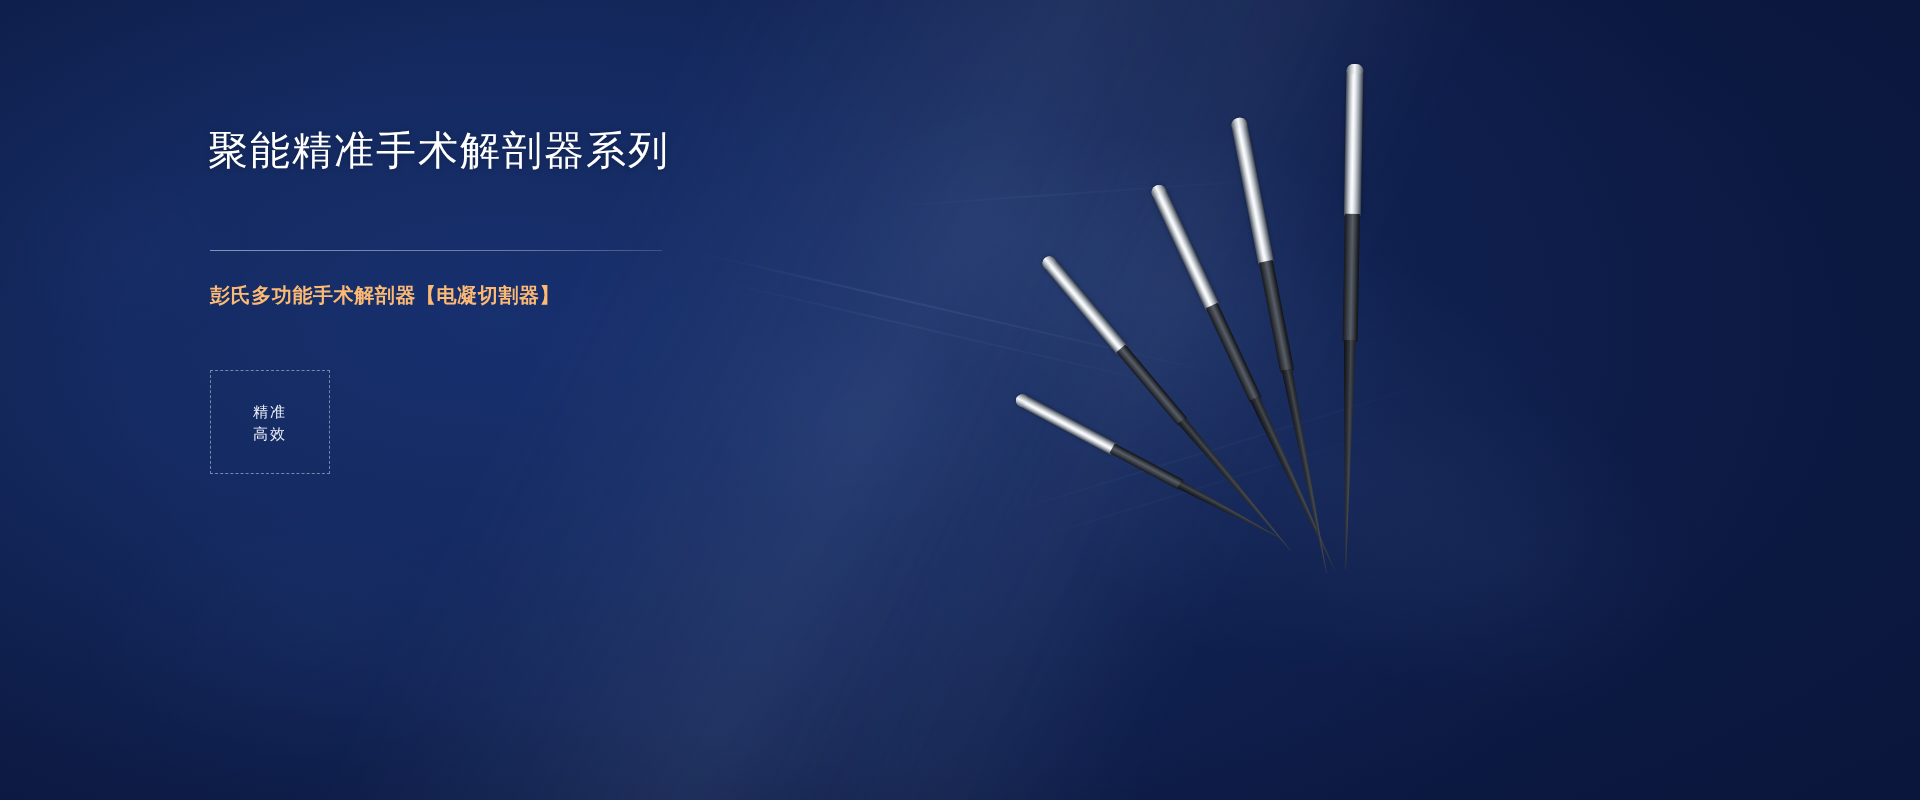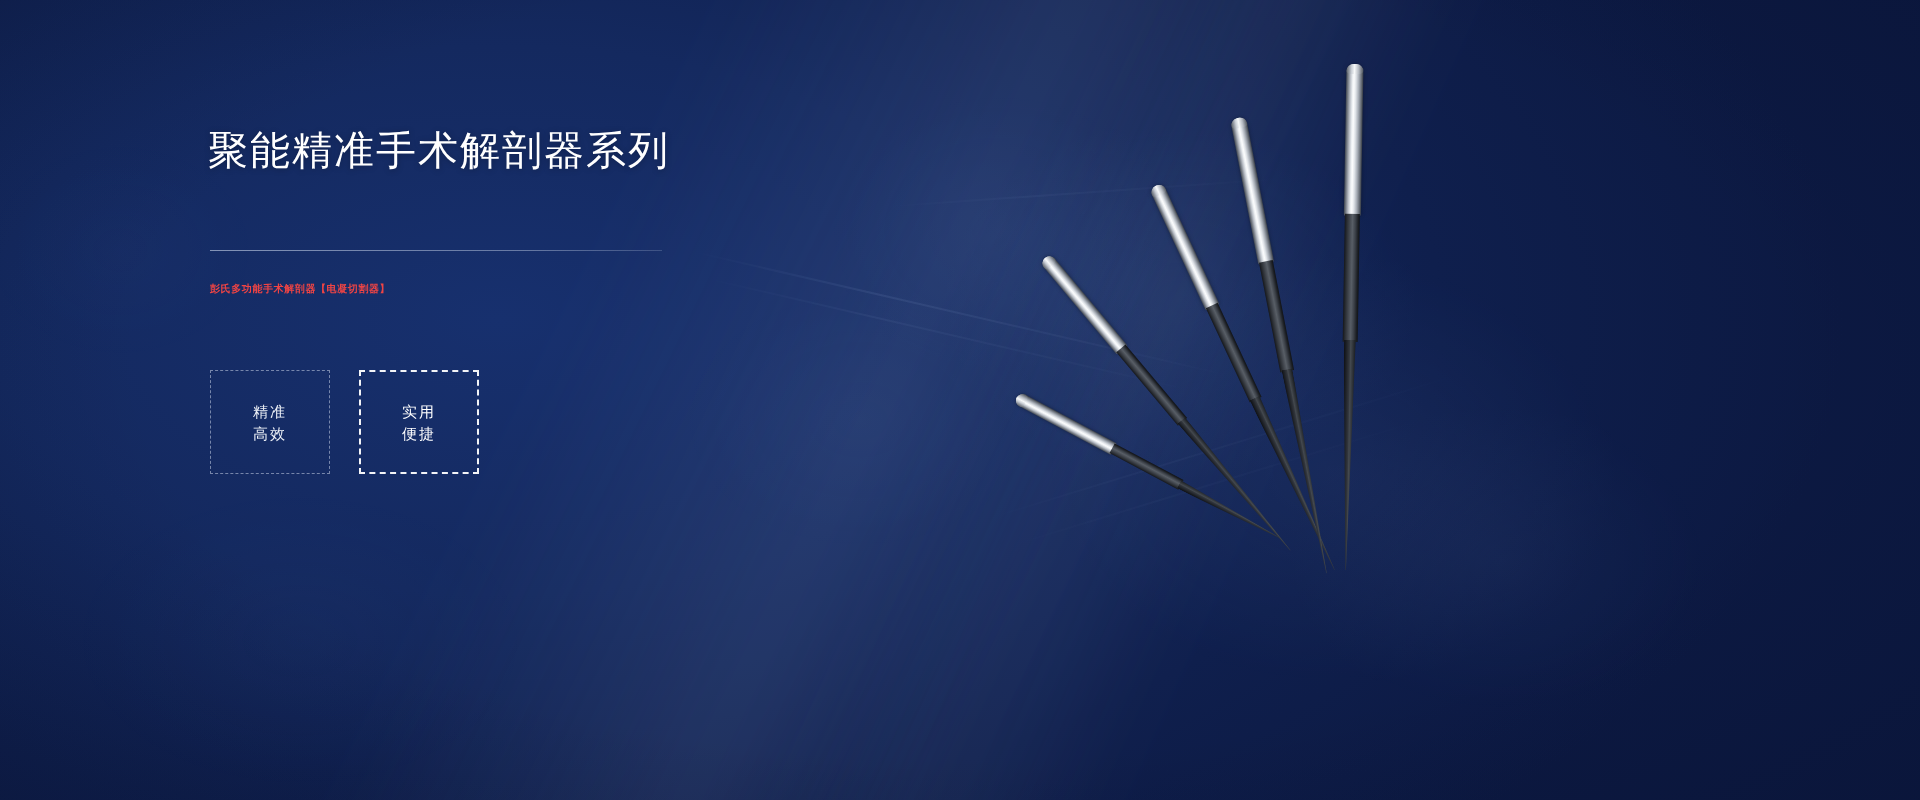--- a/index.html
+++ b/index.html
@@ -77,26 +77,26 @@
     font-size:40px; line-height:1.2; color:#8892ac;
     letter-spacing:7px; font-weight:300; white-space:nowrap;
   }
   .divider {
     position:absolute; top:246px; left:2px;
     width:452px; height:1px;
     background:linear-gradient(90deg, rgba(168,182,210,.75) 0%, rgba(168,182,210,.55) 70%, rgba(168,182,210,.25) 100%);
   }
   .tagline {
     position:absolute; top:278px; left:2px;
-    font-size:10px; font-weight:700; color:#ef4444;
+    font-size:20px; font-weight:700; color:#fdba74;
     letter-spacing:.6px; white-space:nowrap;text-align:right;
   }
 
   
-  .features { position:absolute; top:366px; left:2px; display:flex; gap:29px; }
+  .features { position:absolute; top:366px; left:2px; display:flex; gap:8px; }
   .feature-box {
     width:120px; height:104px;
     display:flex; flex-direction:column; align-items:center; justify-content:center;
     gap:7px;
     border:1px dashed rgba(200,210,230,.55);
   }
   .feature-box.bright { border-color:rgba(255,255,255,.95); border-width:2px; }
   .feature-line { font-size:15px; color:#eef2f8; letter-spacing:2px; line-height:1; }
   .feature-box.bright .feature-line { color:#ffffff; }
 
@@ -179,20 +179,16 @@
   <div class="content">
     <div class="title">聚能精准手术解剖器系列</div>
     <div class="divider"></div>
     <div class="tagline">彭氏多功能手术解剖器【电凝切割器】</div>
 
     <div class="features" id="feature-layer">
         <div class="feature-box">
           <div class="feature-line">精准</div>
           <div class="feature-line">高效</div>
         </div>
-        <div class="feature-box bright">
-          <div class="feature-line">实用</div>
-          <div class="feature-line">便捷</div>
-        </div>
       </div>
   </div>
 
 </div>
 
 </body></html>

